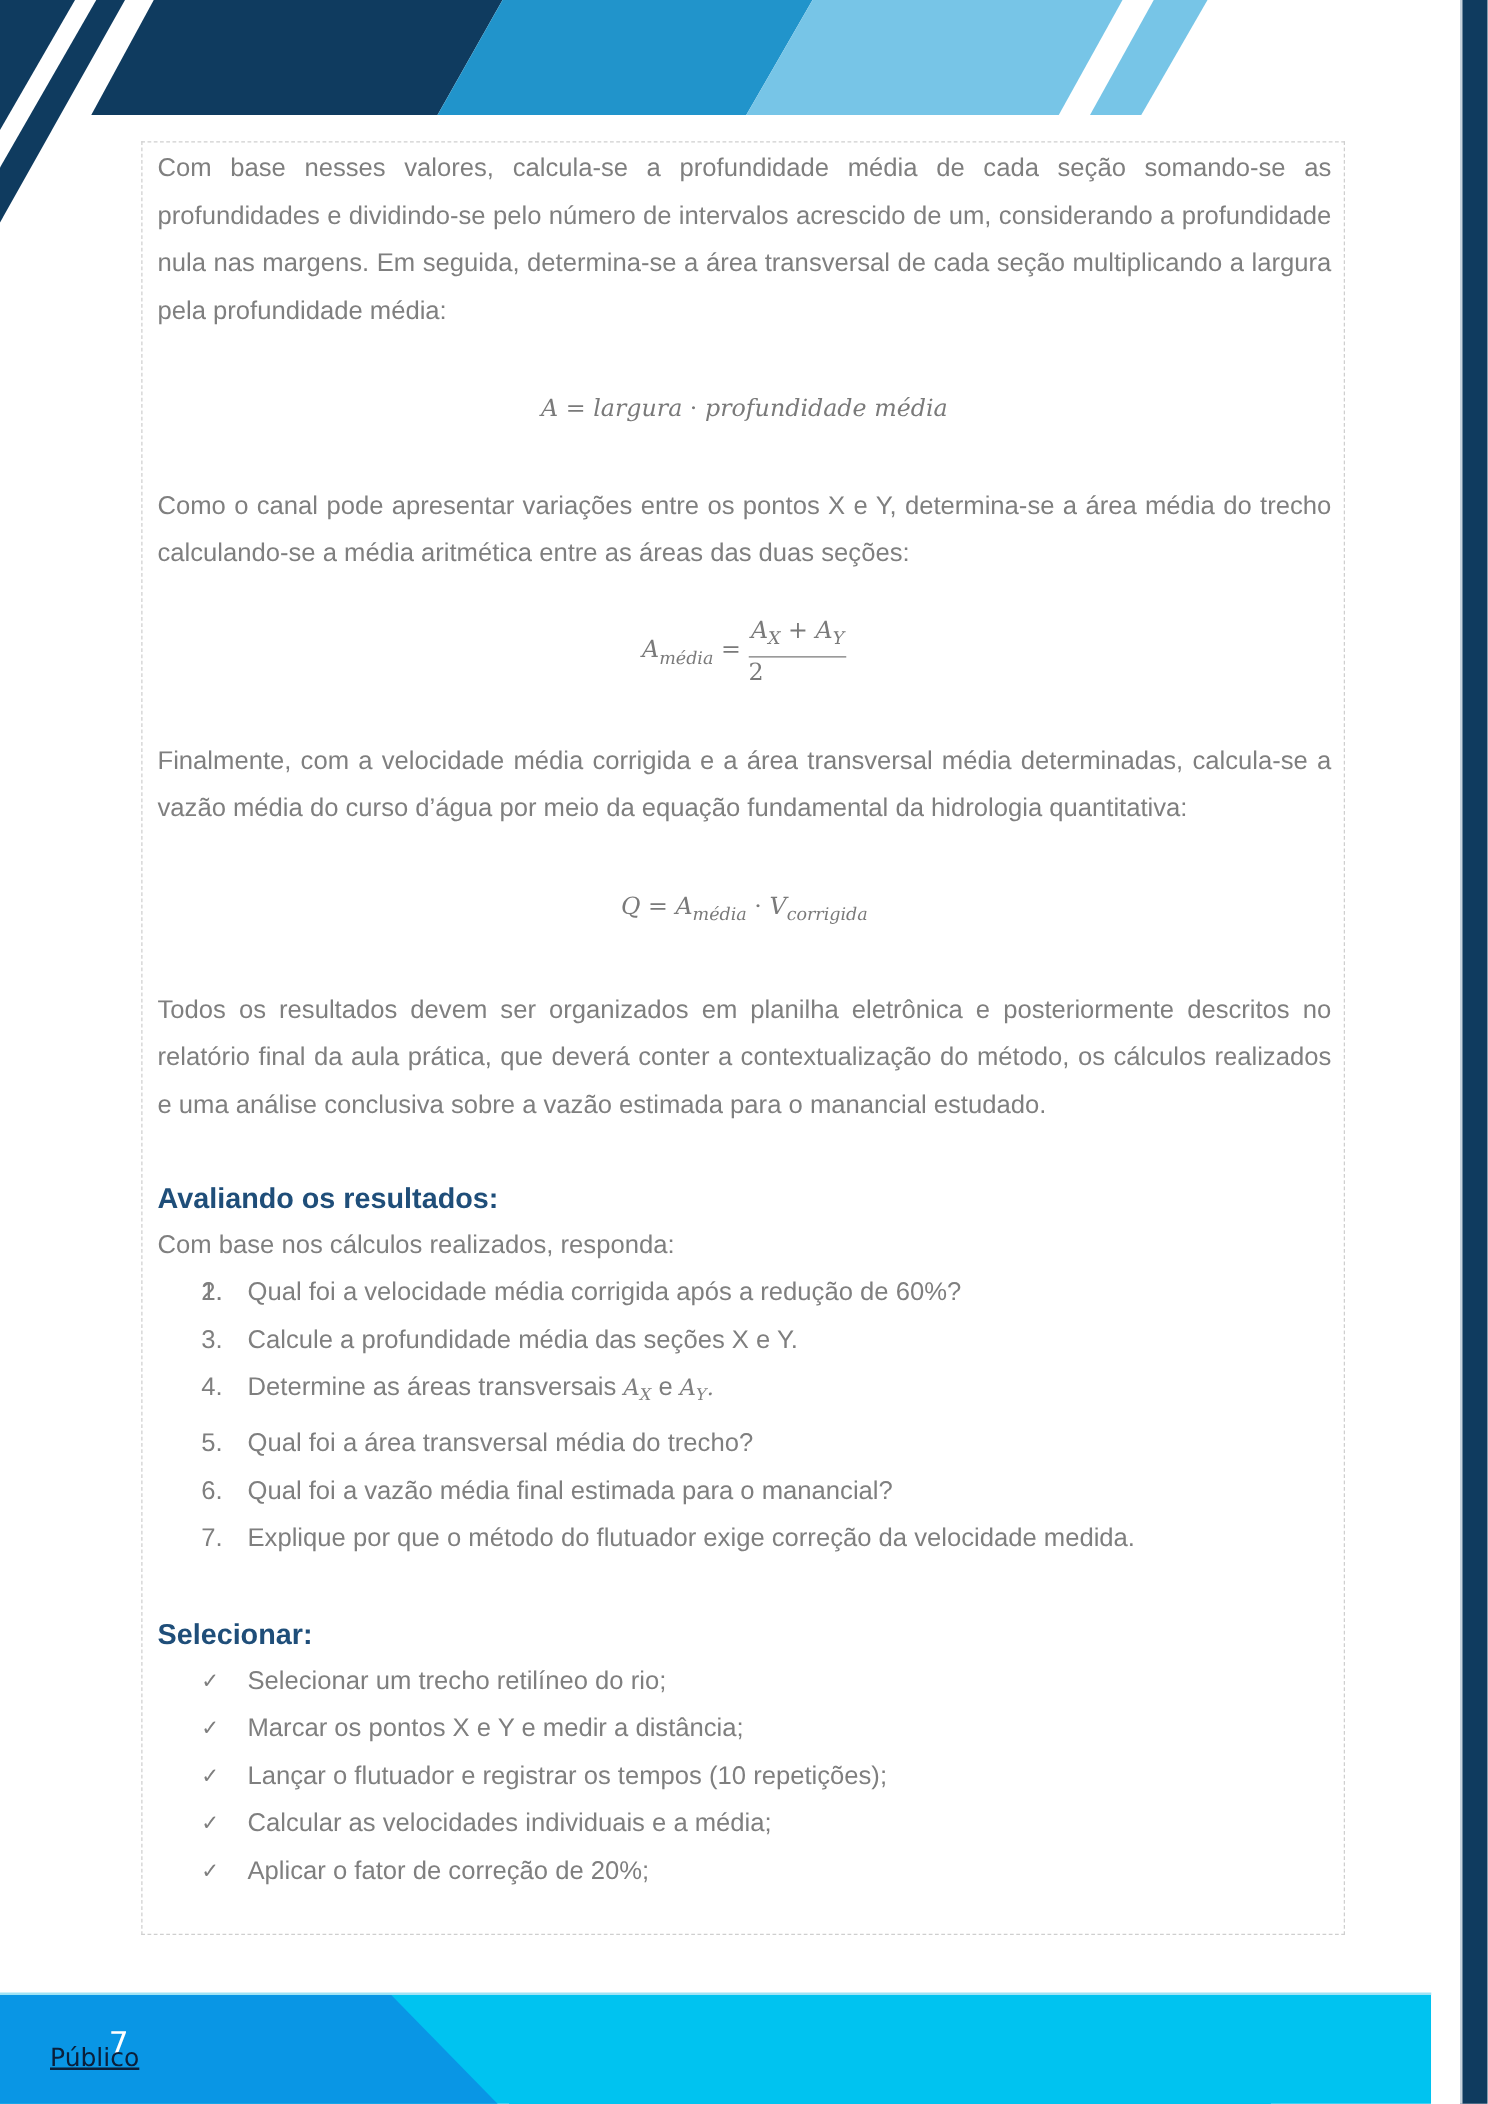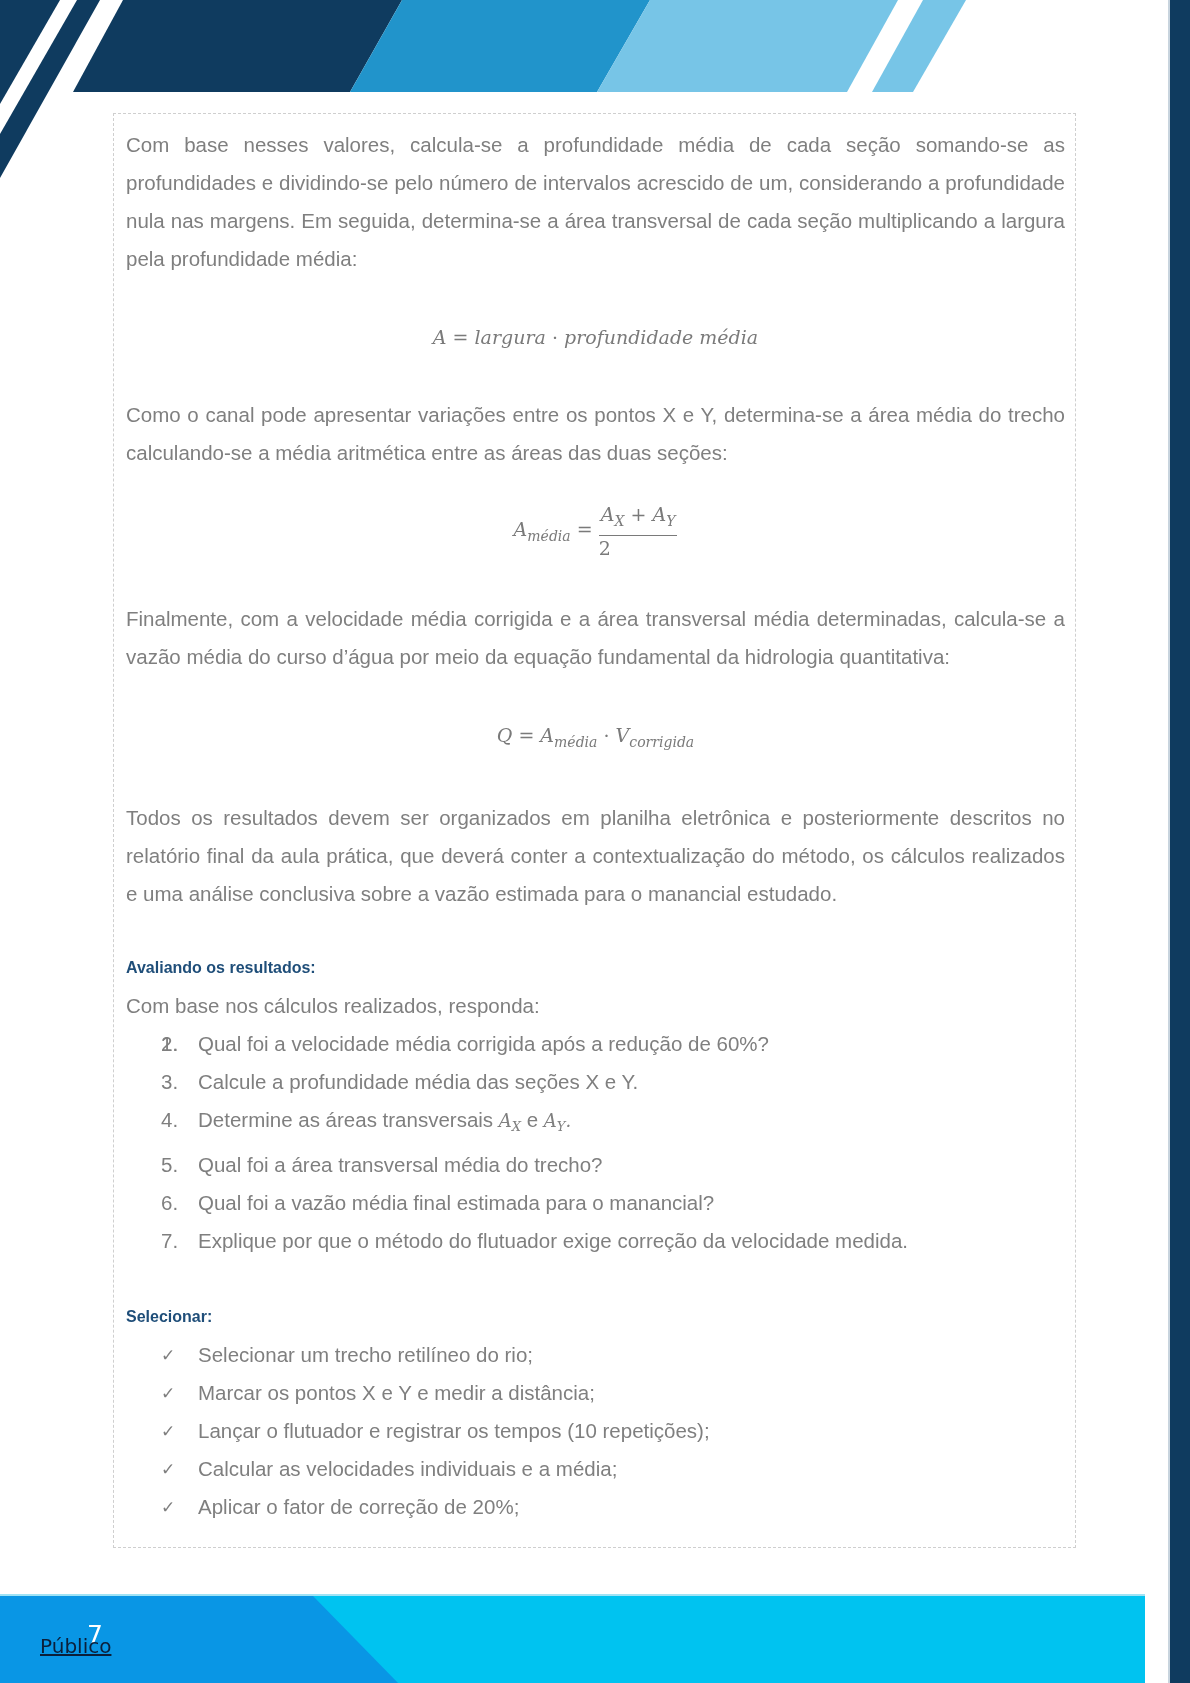--- a/index.html
+++ b/index.html
@@ -42,21 +42,21 @@
       padding: 0 10px 0 12px;
       color: #7f7f7f;
       font-size: 20.5px;
     }
     .para {
       margin: 0;
       line-height: 38px;
       text-align: justify;
     }
     .para.first {
-      margin-top: 12px;
+      margin-top: 2px;
     }
     .formula {
       text-align: center;
       font-family: "DejaVu Serif", serif;
       font-style: italic;
       color: #7a7a7a;
       font-size: 19px;
     }
     .formula .upright { font-style: normal; }
     .formula sub {
@@ -78,21 +78,21 @@
     }
     .frac .den {
       display: block;
       font-style: normal;
       line-height: 24px;
     }
     .f3 { margin: 40px 0 38px 0; line-height: 38px; }
     .section-title {
       color: #1f4e79;
       font-weight: bold;
-      font-size: 16px;
+      font-size: 23px;
       line-height: 38px;
       margin: 36px 0 0 0;
     }
     .section-title.checklist-title {
       margin-top: 38px;
     }
     ol.questions {
       list-style: none;
       margin: 0;
       padding: 0;

